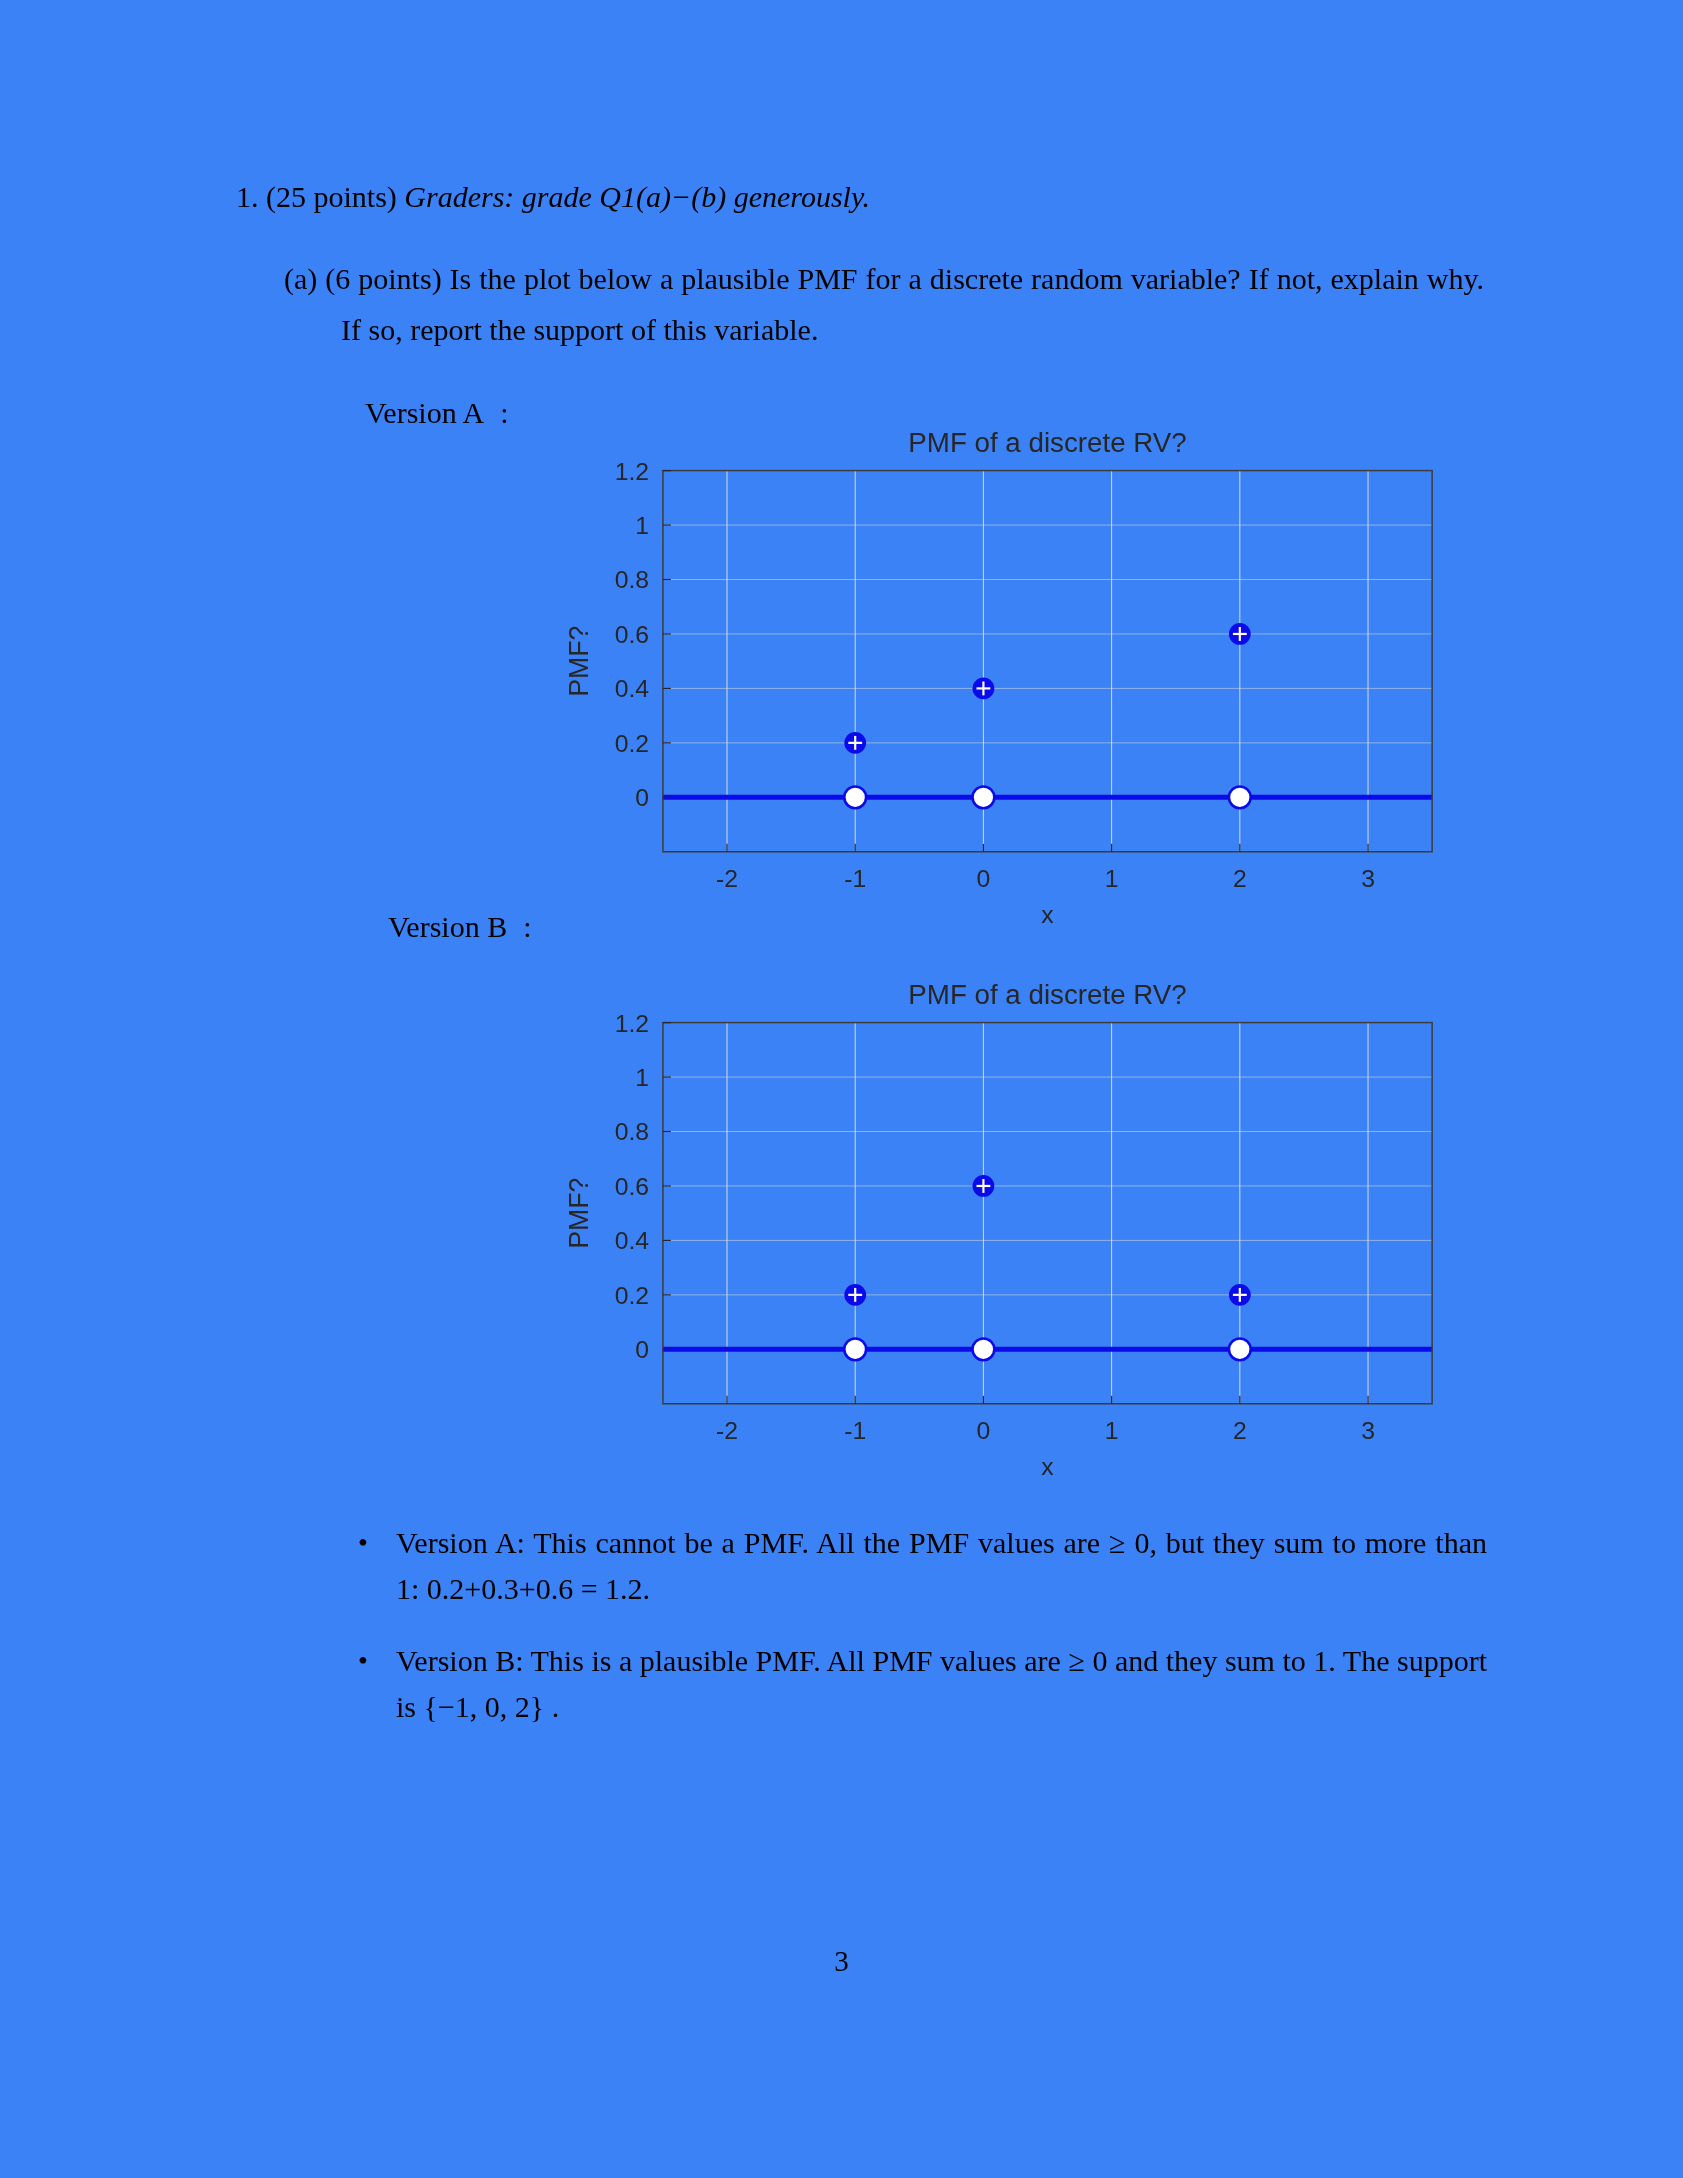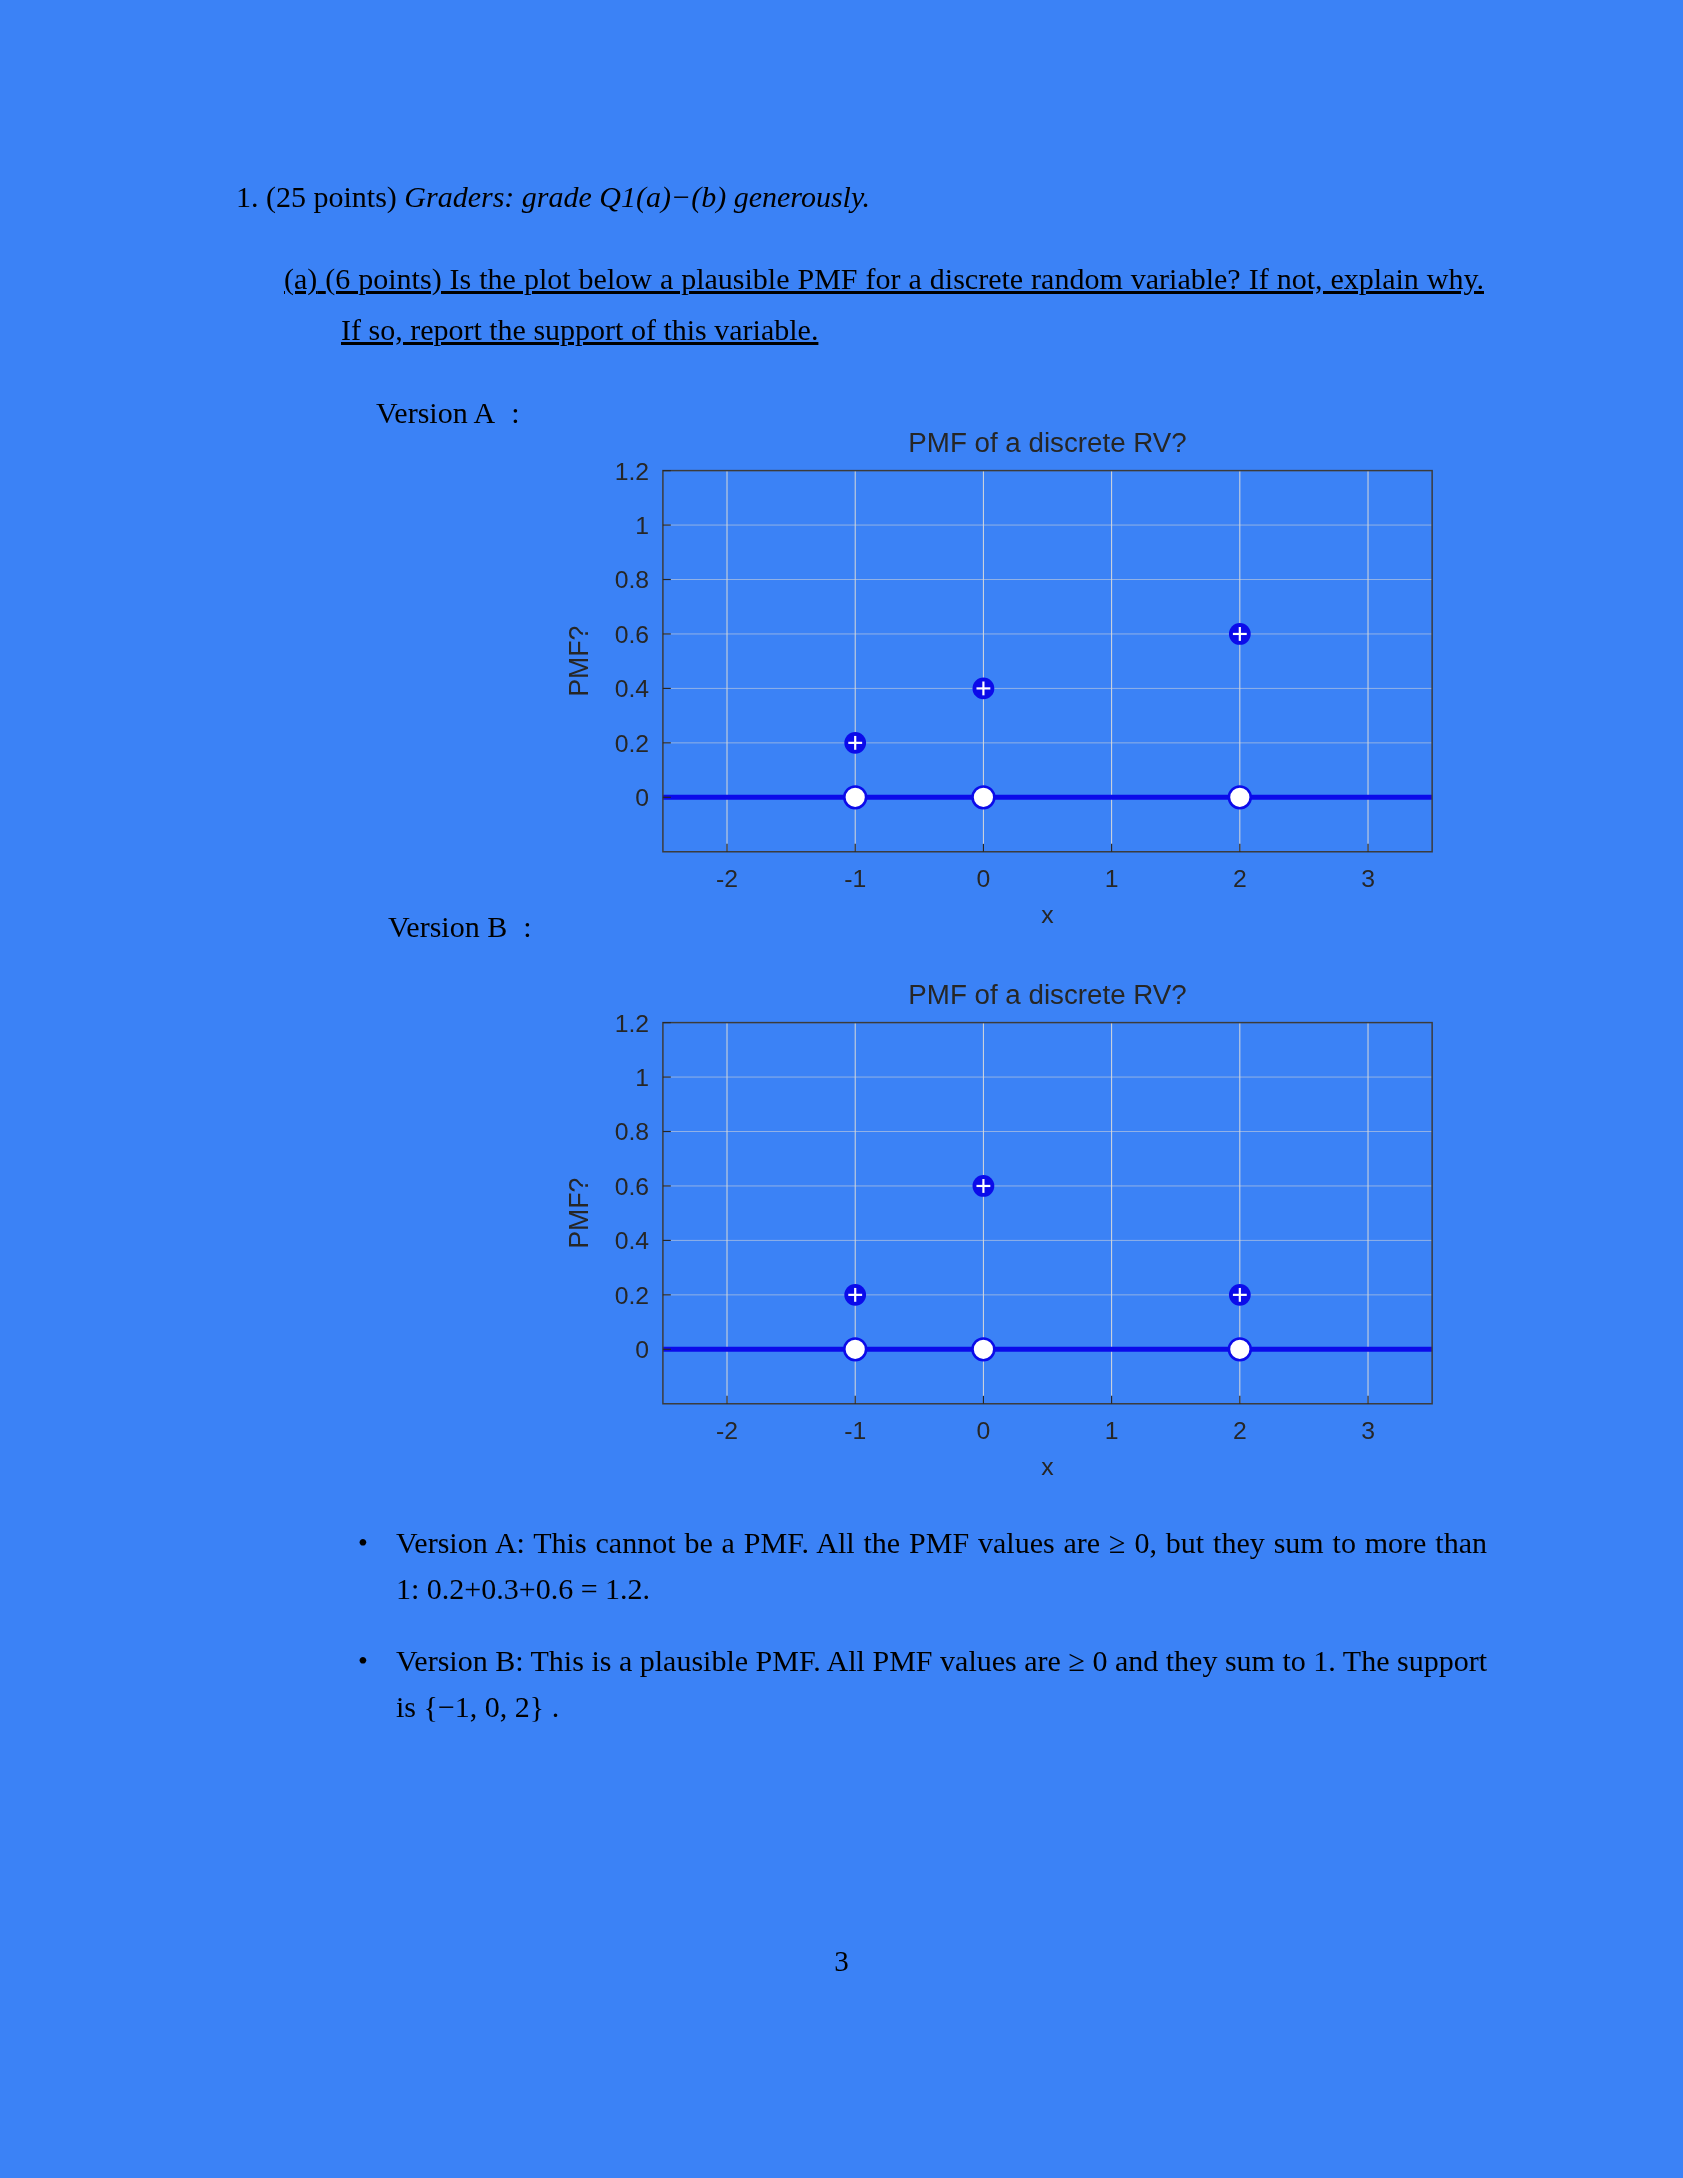--- a/index.html
+++ b/index.html
@@ -10,24 +10,24 @@
     font-family:"Liberation Serif", serif;
     color:#000000;
     overflow:hidden;
   }
   .abs{position:absolute;}
   .q1line{left:236px;top:180px;font-size:30px;}
   .q1line .it{font-style:italic;}
   .parta{
     left:284px;top:253px;width:1200px;
     font-size:30px;line-height:51px;text-align:justify;
-    padding-left:57px;text-indent:-57px;box-sizing:border-box;text-decoration:underline;
+    padding-left:57px;text-indent:-57px;box-sizing:border-box;
   }
   .version-label{font-size:30px;}
-  .version-a{left:376px;top:396px;}
+  .version-a{left:365px;top:396px;}
   .version-b{left:388px;top:910px;}
   .version-label .colon{margin-left:16px;}
   .chart{left:554px;width:891px;height:507px;}
   .chart-a{top:426px;}
   .chart-b{top:978px;}
   svg text{
     font-family:"Liberation Sans", sans-serif;
     fill:#262626;
   }
   .answers{left:358px;top:1520px;width:1129px;font-size:30px;}

